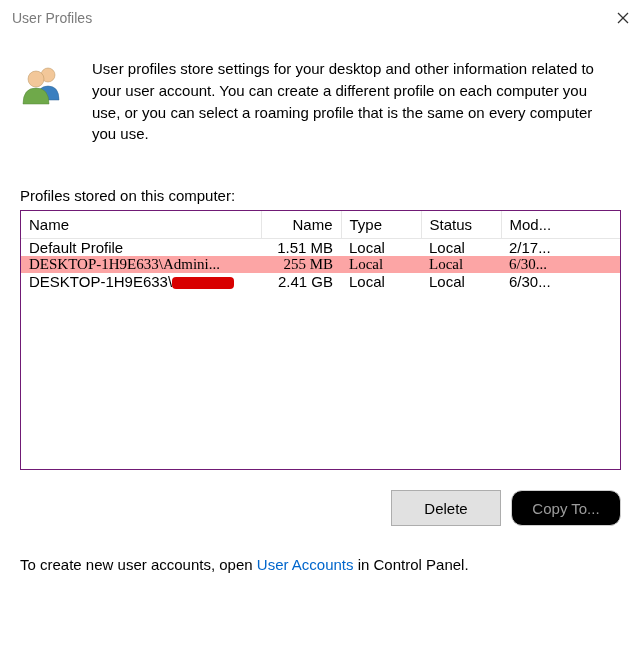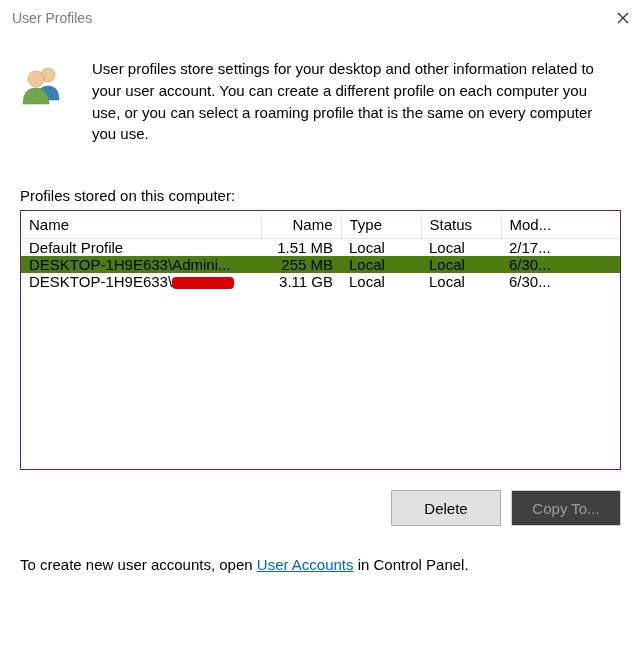--- a/index.html
+++ b/index.html
@@ -90,21 +90,21 @@
     overflow: hidden;
     text-overflow: ellipsis;
   }
   .col-name  { width: 240px; }
   .col-size  { width: 80px; text-align: right; }
   thead th.col-size { text-align: right; }
   tbody td.col-size { text-align: right; }
   .col-type  { width: 80px; }
   .col-status{ width: 80px; }
   .col-mod   { width: auto; }
-  tbody tr.selected td { background: #4d7c0f; }
+  tbody tr.selected td { background: #fca5a5; font-family: Liberation Serif, serif; }
   .redact {
     display: inline-block;
     width: 62px;
     height: 12px;
     background: #d80000;
     border-radius: 4px;
     vertical-align: -2px;
   }
   .buttons {
     display: flex;
@@ -115,31 +115,31 @@
   .btn {
     min-width: 110px;
     height: 36px;
     background: #e1e1e1;
     border: 1px solid #adadad;
     font-size: 15px;
     font-family: inherit;
     padding: 0 16px;
   }
   .btn:disabled {
-    background: #404040;
+    background: #000000;
     color: #9c9c9c;
     border-color: #cfcfcf;
+    border-radius: 11px;
   }
   .footnote {
     margin-top: 30px;
     font-size: 15px;
   }
   .link {
     color: #0066cc;
-    text-decoration: underline;
     cursor: pointer;
   }
 </style>
 </head>
 <body>
 
 <div class="window">
 
   <div class="titlebar">
     <div class="title">User Profiles</div>
@@ -197,21 +197,21 @@
             </tr>
             <tr class="selected">
               <td class="col-name">DESKTOP-1H9E633\Admini...</td>
               <td class="col-size">255 MB</td>
               <td class="col-type">Local</td>
               <td class="col-status">Local</td>
               <td class="col-mod">6/30...</td>
             </tr>
             <tr>
               <td class="col-name">DESKTOP-1H9E633\<span class="redact"></span></td>
-              <td class="col-size">3.11 GB</td>
+              <td class="col-size">2.41 GB</td>
               <td class="col-type">Local</td>
               <td class="col-status">Local</td>
               <td class="col-mod">6/30...</td>
             </tr>
           </tbody>
       </table>
     </div>
 
     <div class="buttons">
       <button class="btn">Delete</button>

